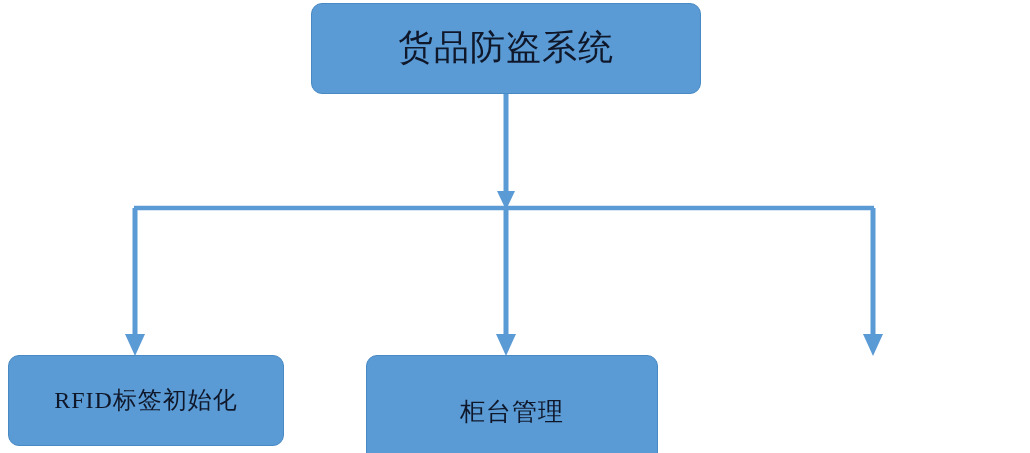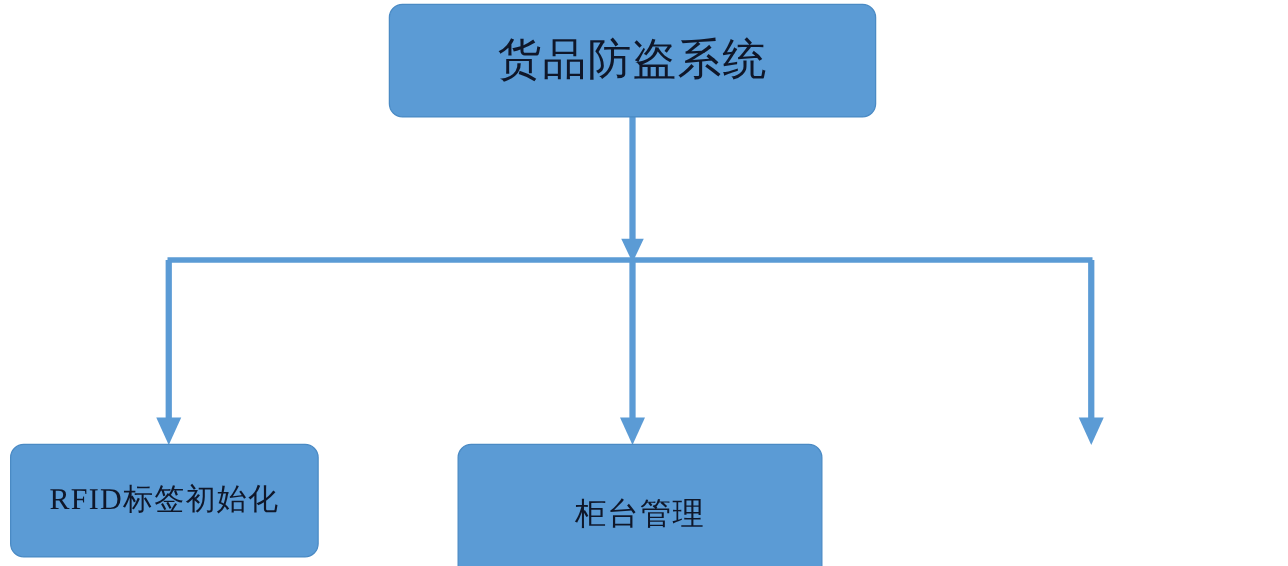--- a/index.html
+++ b/index.html
@@ -34,21 +34,21 @@
   #node-root {
     left: 311px;
     top: 3px;
     width: 390px;
     height: 91px;
     font-size: 35px;
   }
   #node-rfid {
     left: 8px;
     top: 355px;
-    width: 247px;
+    width: 276px;
     height: 91px;
     font-size: 24px;
   }
   #node-counter {
     left: 366px;
     top: 355px;
     width: 292px;
     height: 114px;
     font-size: 25px;
   }

